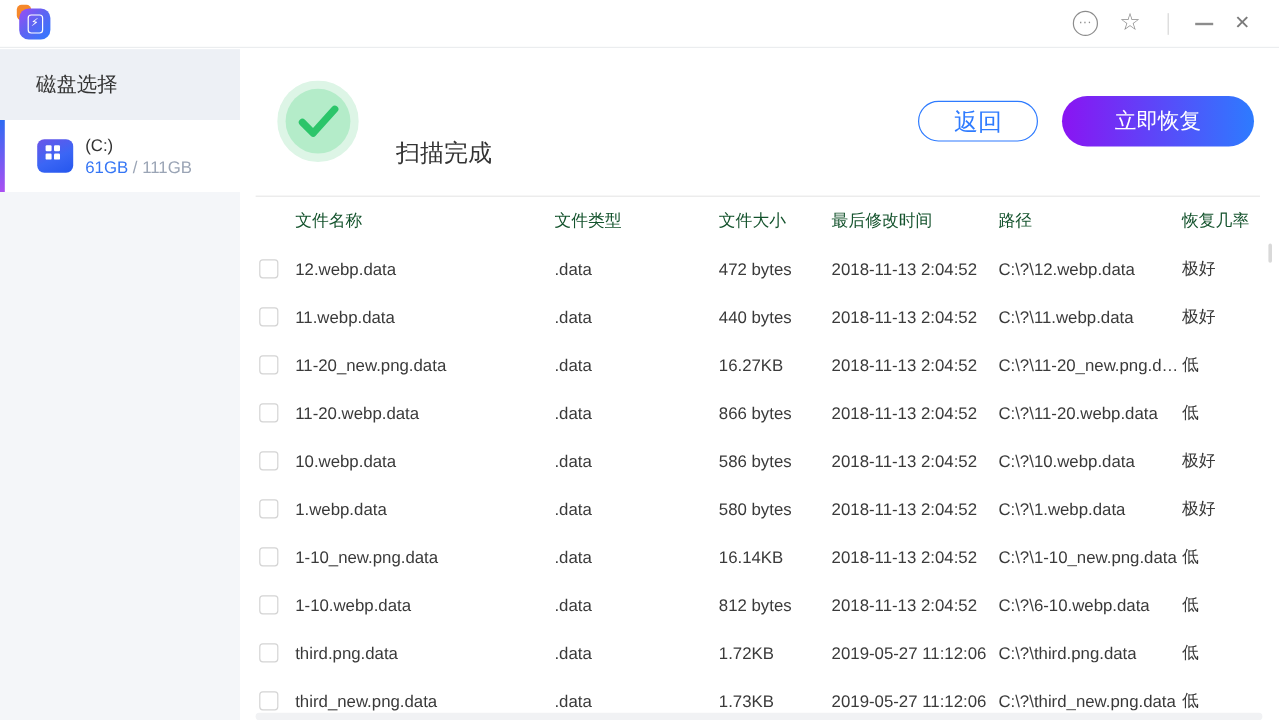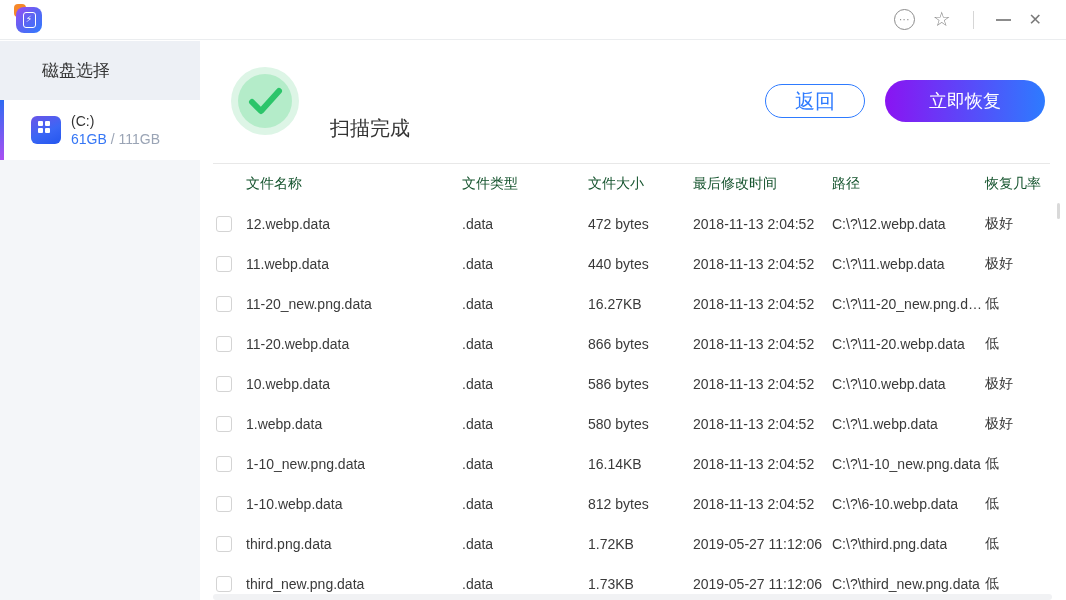--- a/index.html
+++ b/index.html
@@ -42,21 +42,21 @@
   .min-glyph { display:block; width:15px; height:2px; background:#8c8c8c; }
   .close-glyph { font-size:16px; color:#7a7a7a; }
 
   
   .sidebar {
     position:absolute; top:41px; left:0; width:200px; height:559px;
     background:#f4f6f9;
   }
   .sidebar-title {
     height:59px; background:#edf0f5; display:flex; align-items:center;
-    padding-left:42px; font-size:17px; color:#333;
+    padding-left:30px; font-size:17px; color:#333;
   }
   .disk-item {
     position:relative; height:60px; background:#ffffff;
     display:flex; align-items:center; cursor:pointer;
   }
   .disk-item .select-bar {
     position:absolute; left:0; top:0; width:4px; height:100%;
     background:linear-gradient(180deg,#2e6bf2 0%,#aa4ff2 100%);
   }
   .disk-icon {
@@ -97,21 +97,21 @@
 
   
   .table { position:absolute; left:13px; top:123px; width:837px; border-top:1px solid #e8e8e8; }
   .trow { position:relative; height:40px; }
   .cell { position:absolute; top:50%; transform:translateY(-50%); font-size:14px; color:#3a3a3a; white-space:nowrap; }
   .thead .cell { color:#14532d; }
   .c-check { left:3px; width:16px; height:16px; transform:translateY(-50%);
     border:1px solid #d4d4d4; border-radius:3px; background:#fff; cursor:pointer; }
   .c-name  { left:33px; }
   .c-type  { left:249px; }
-  .c-size  { left:375px; }
+  .c-size  { left:386px; }
   .c-date  { left:480px; }
   .c-path  { left:619px; max-width:150px; overflow:hidden; text-overflow:ellipsis;text-align:right; }
   .c-chance{ left:772px; }
 
   .vscroll { position:absolute; right:6px; top:163px; width:3px; height:16px; background:#d9d9d9; border-radius:2px; }
   .hscroll { position:absolute; left:13px; right:14px; bottom:0; height:6px; background:#f1f2f4; border-radius:3px; }
 </style>
 </head>
 <body>
 

